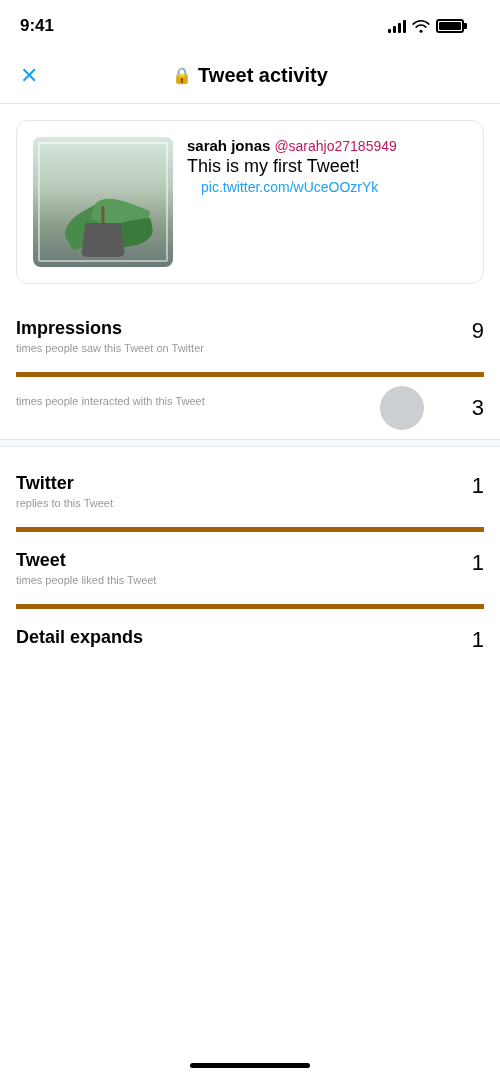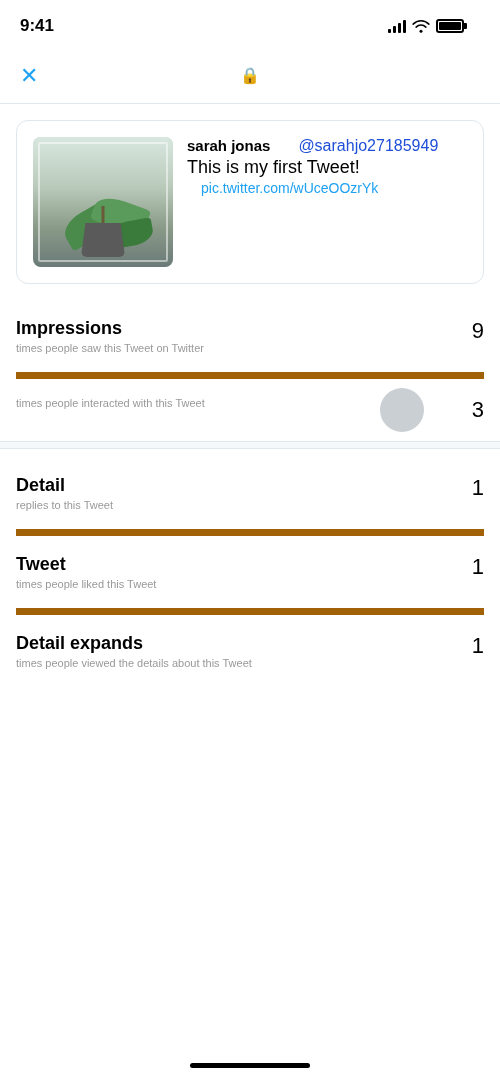--- a/index.html
+++ b/index.html
@@ -242,23 +242,22 @@
       gap: 4px;
     }
 
     .tweet-author-name {
       font-size: 15px;
       font-weight: 700;
       color: #000;
     }
 
     .tweet-author-handle {
-      font-size: 16px;
-      color: #1d4ed8;
-      margin-left: 24px;
+      font-size: 14px;
+      color: #be185d;
     }
 
     .tweet-text {
       font-size: 18px;
       color: #000;
       line-height: 1.4;
     }
 
     .tweet-link {
       font-size: 14px;
@@ -270,21 +269,21 @@
     .stats-section {
       padding: 0 16px;
       margin-top: 8px;
     }
 
     .stat-row {
       display: flex;
       justify-content: space-between;
       align-items: flex-start;
       padding: 18px 0;
-      border-bottom: 7px solid #a16207;
+      border-bottom: 5px solid #a16207;
       position: relative;
     }
 
     .stat-row:last-child {
       border-bottom: none;
     }
 
     .stat-label {
       font-size: 18px;
       font-weight: 600;
@@ -361,20 +360,21 @@
     <div class="battery-icon">
       <div class="battery-fill"></div>
     </div>
   </div>
 </div>
 
 <div class="header">
   <span class="header-close">✕</span>
   <div class="header-title-wrap">
     <span class="header-lock">🔒</span>
+    <span class="header-title">Tweet activity</span>
   </div>
 </div>
 
 <div class="tweet-card">
   <div class="tweet-image">
     <div class="window-top"></div>
     <div class="plant-bg">
       <div class="window-frame"></div>
       <div class="plant-leaves">
         <div class="leaf leaf1"></div>
@@ -411,36 +411,35 @@
     <div class="tooltip-bubble"></div>
     <div class="stat-value">3</div>
   </div>
 </div>
 
 <div class="section-divider"></div>
 
 <div class="stats-section">
   <div class="stat-row">
     <div class="stat-left">
-      <div class="stat-label">Detail</div>
+      <div class="stat-label">Twitter</div>
       <div class="stat-desc">replies to this Tweet</div>
     </div>
     <div class="stat-value">1</div>
   </div>
 
   <div class="stat-row">
     <div class="stat-left">
       <div class="stat-label">Tweet</div>
       <div class="stat-desc">times people liked this Tweet</div>
     </div>
     <div class="stat-value">1</div>
   </div>
 
   <div class="stat-row">
     <div class="stat-left">
       <div class="stat-label">Detail expands</div>
-      <div class="stat-desc">times people viewed the details about this Tweet</div>
     </div>
     <div class="stat-value">1</div>
   </div>
 </div>
 
 <div class="home-indicator"></div>
 
 </body></html>

